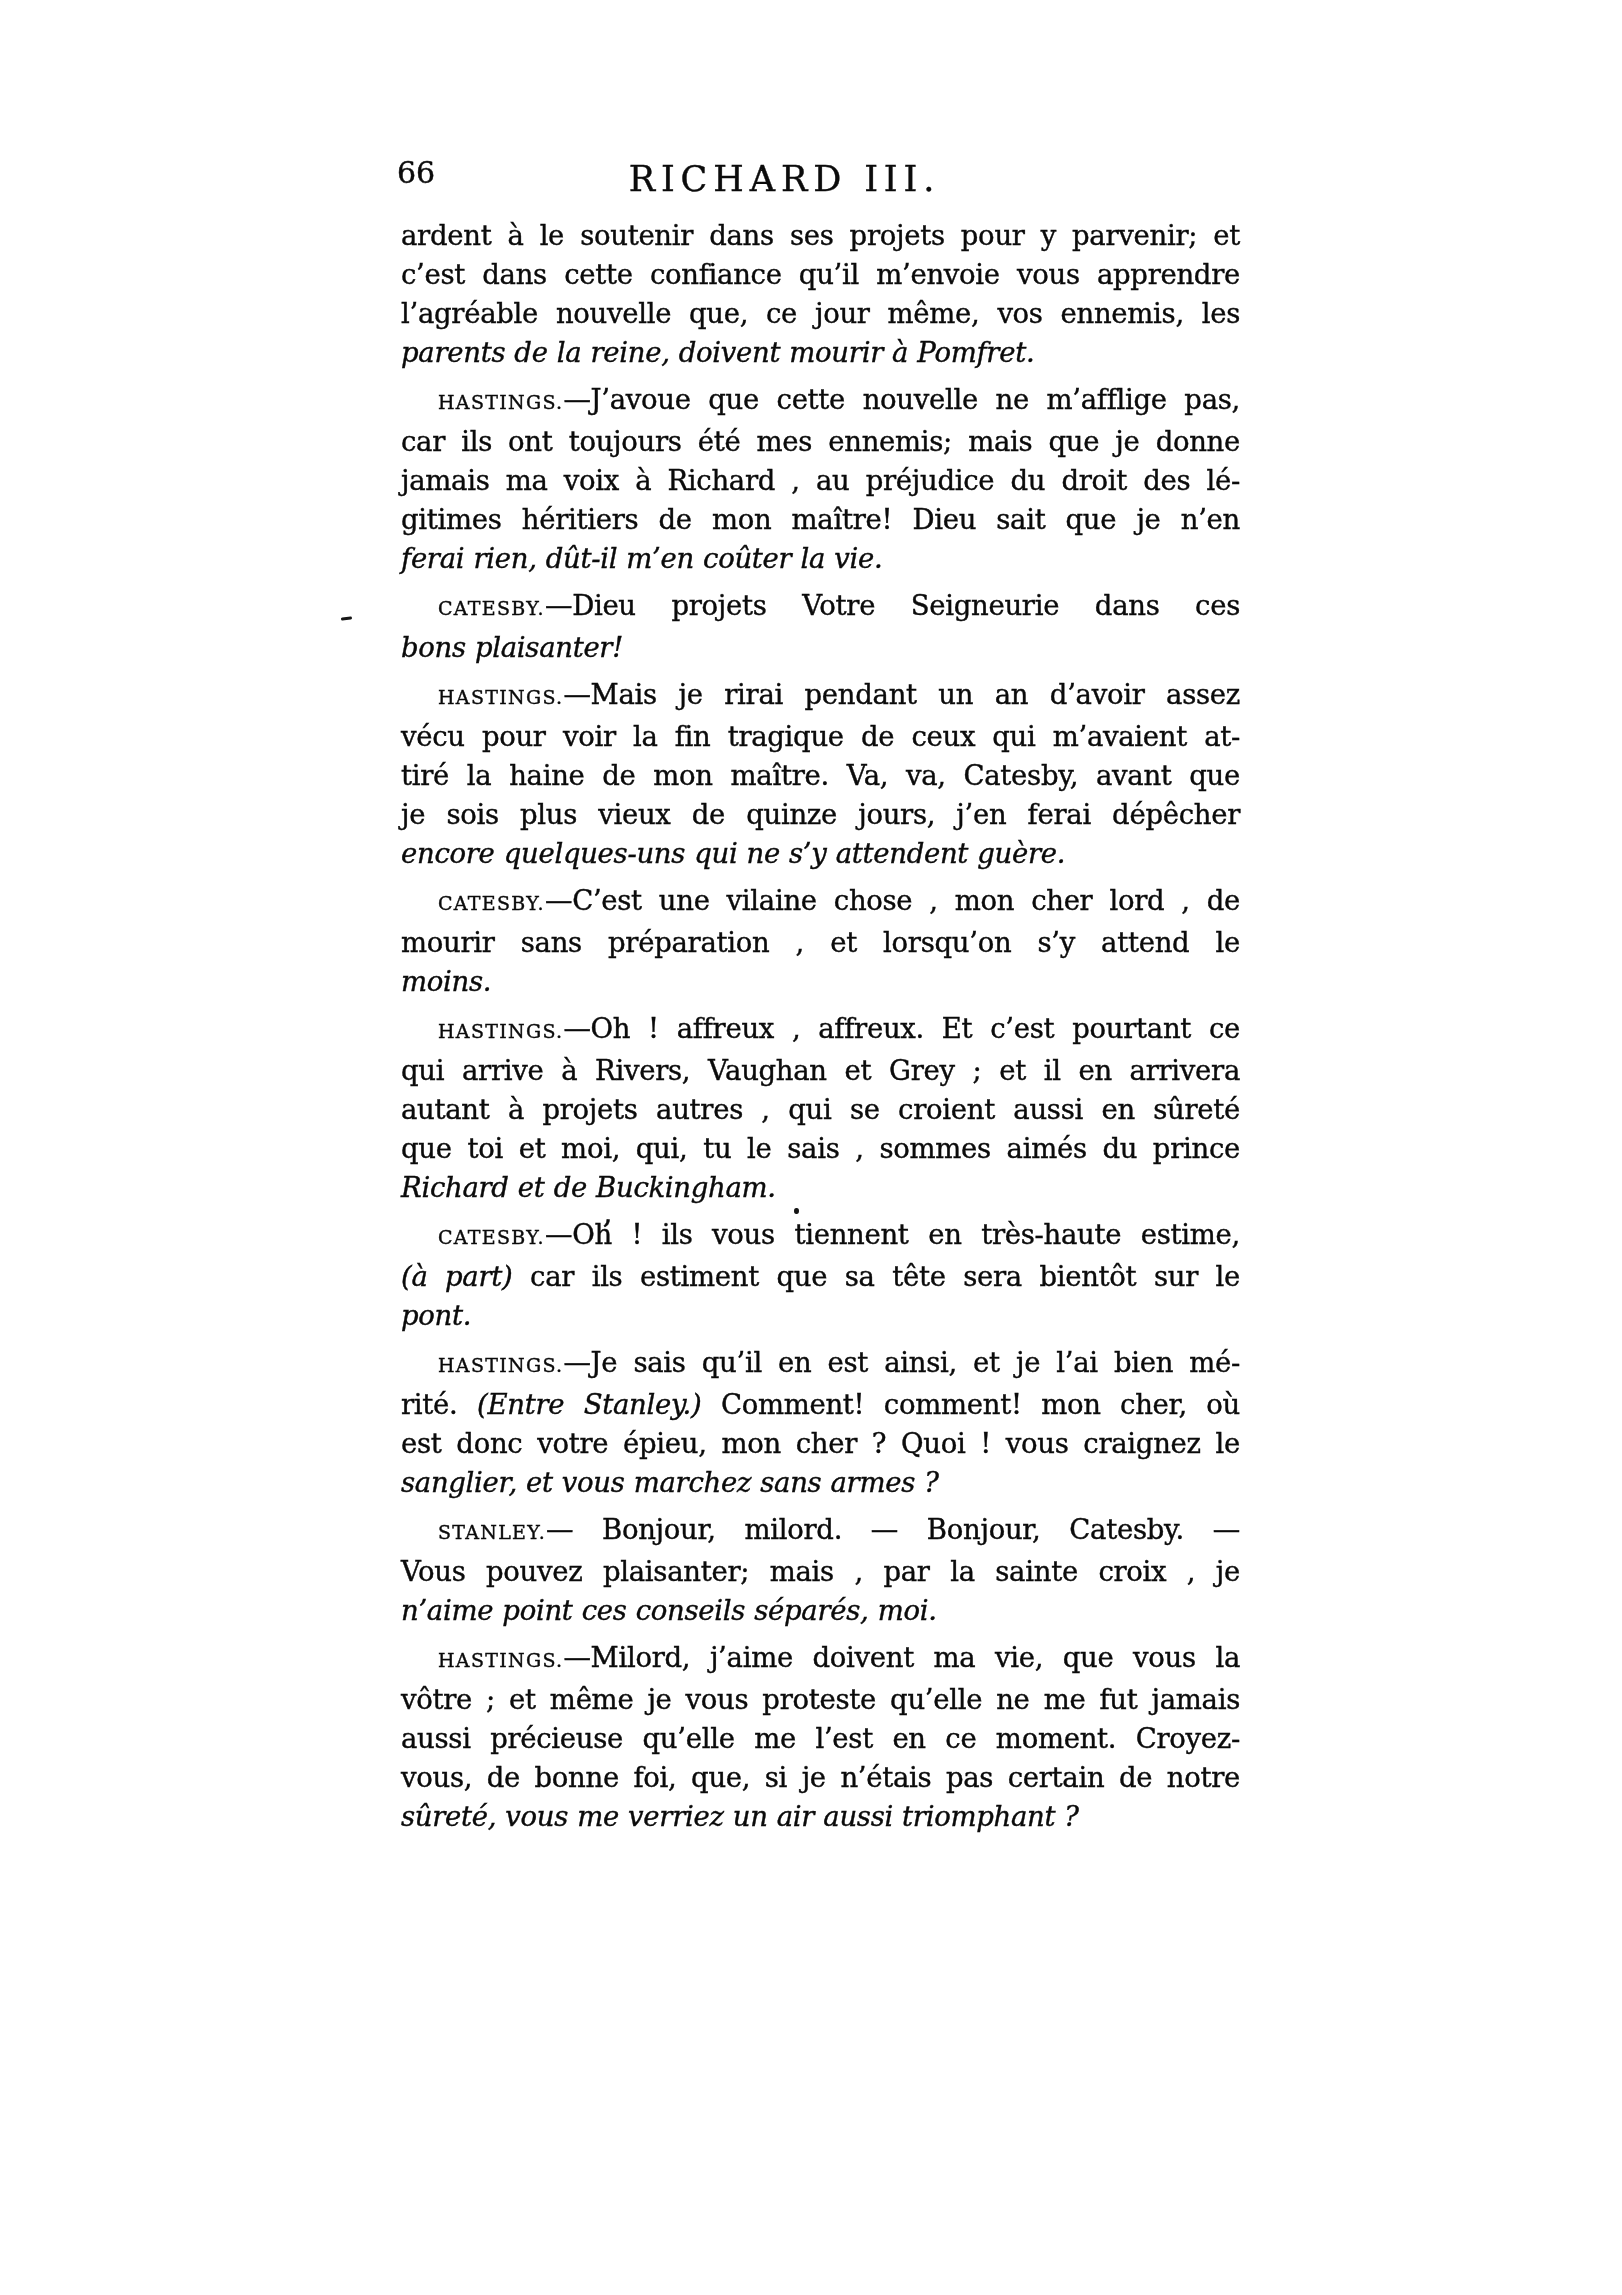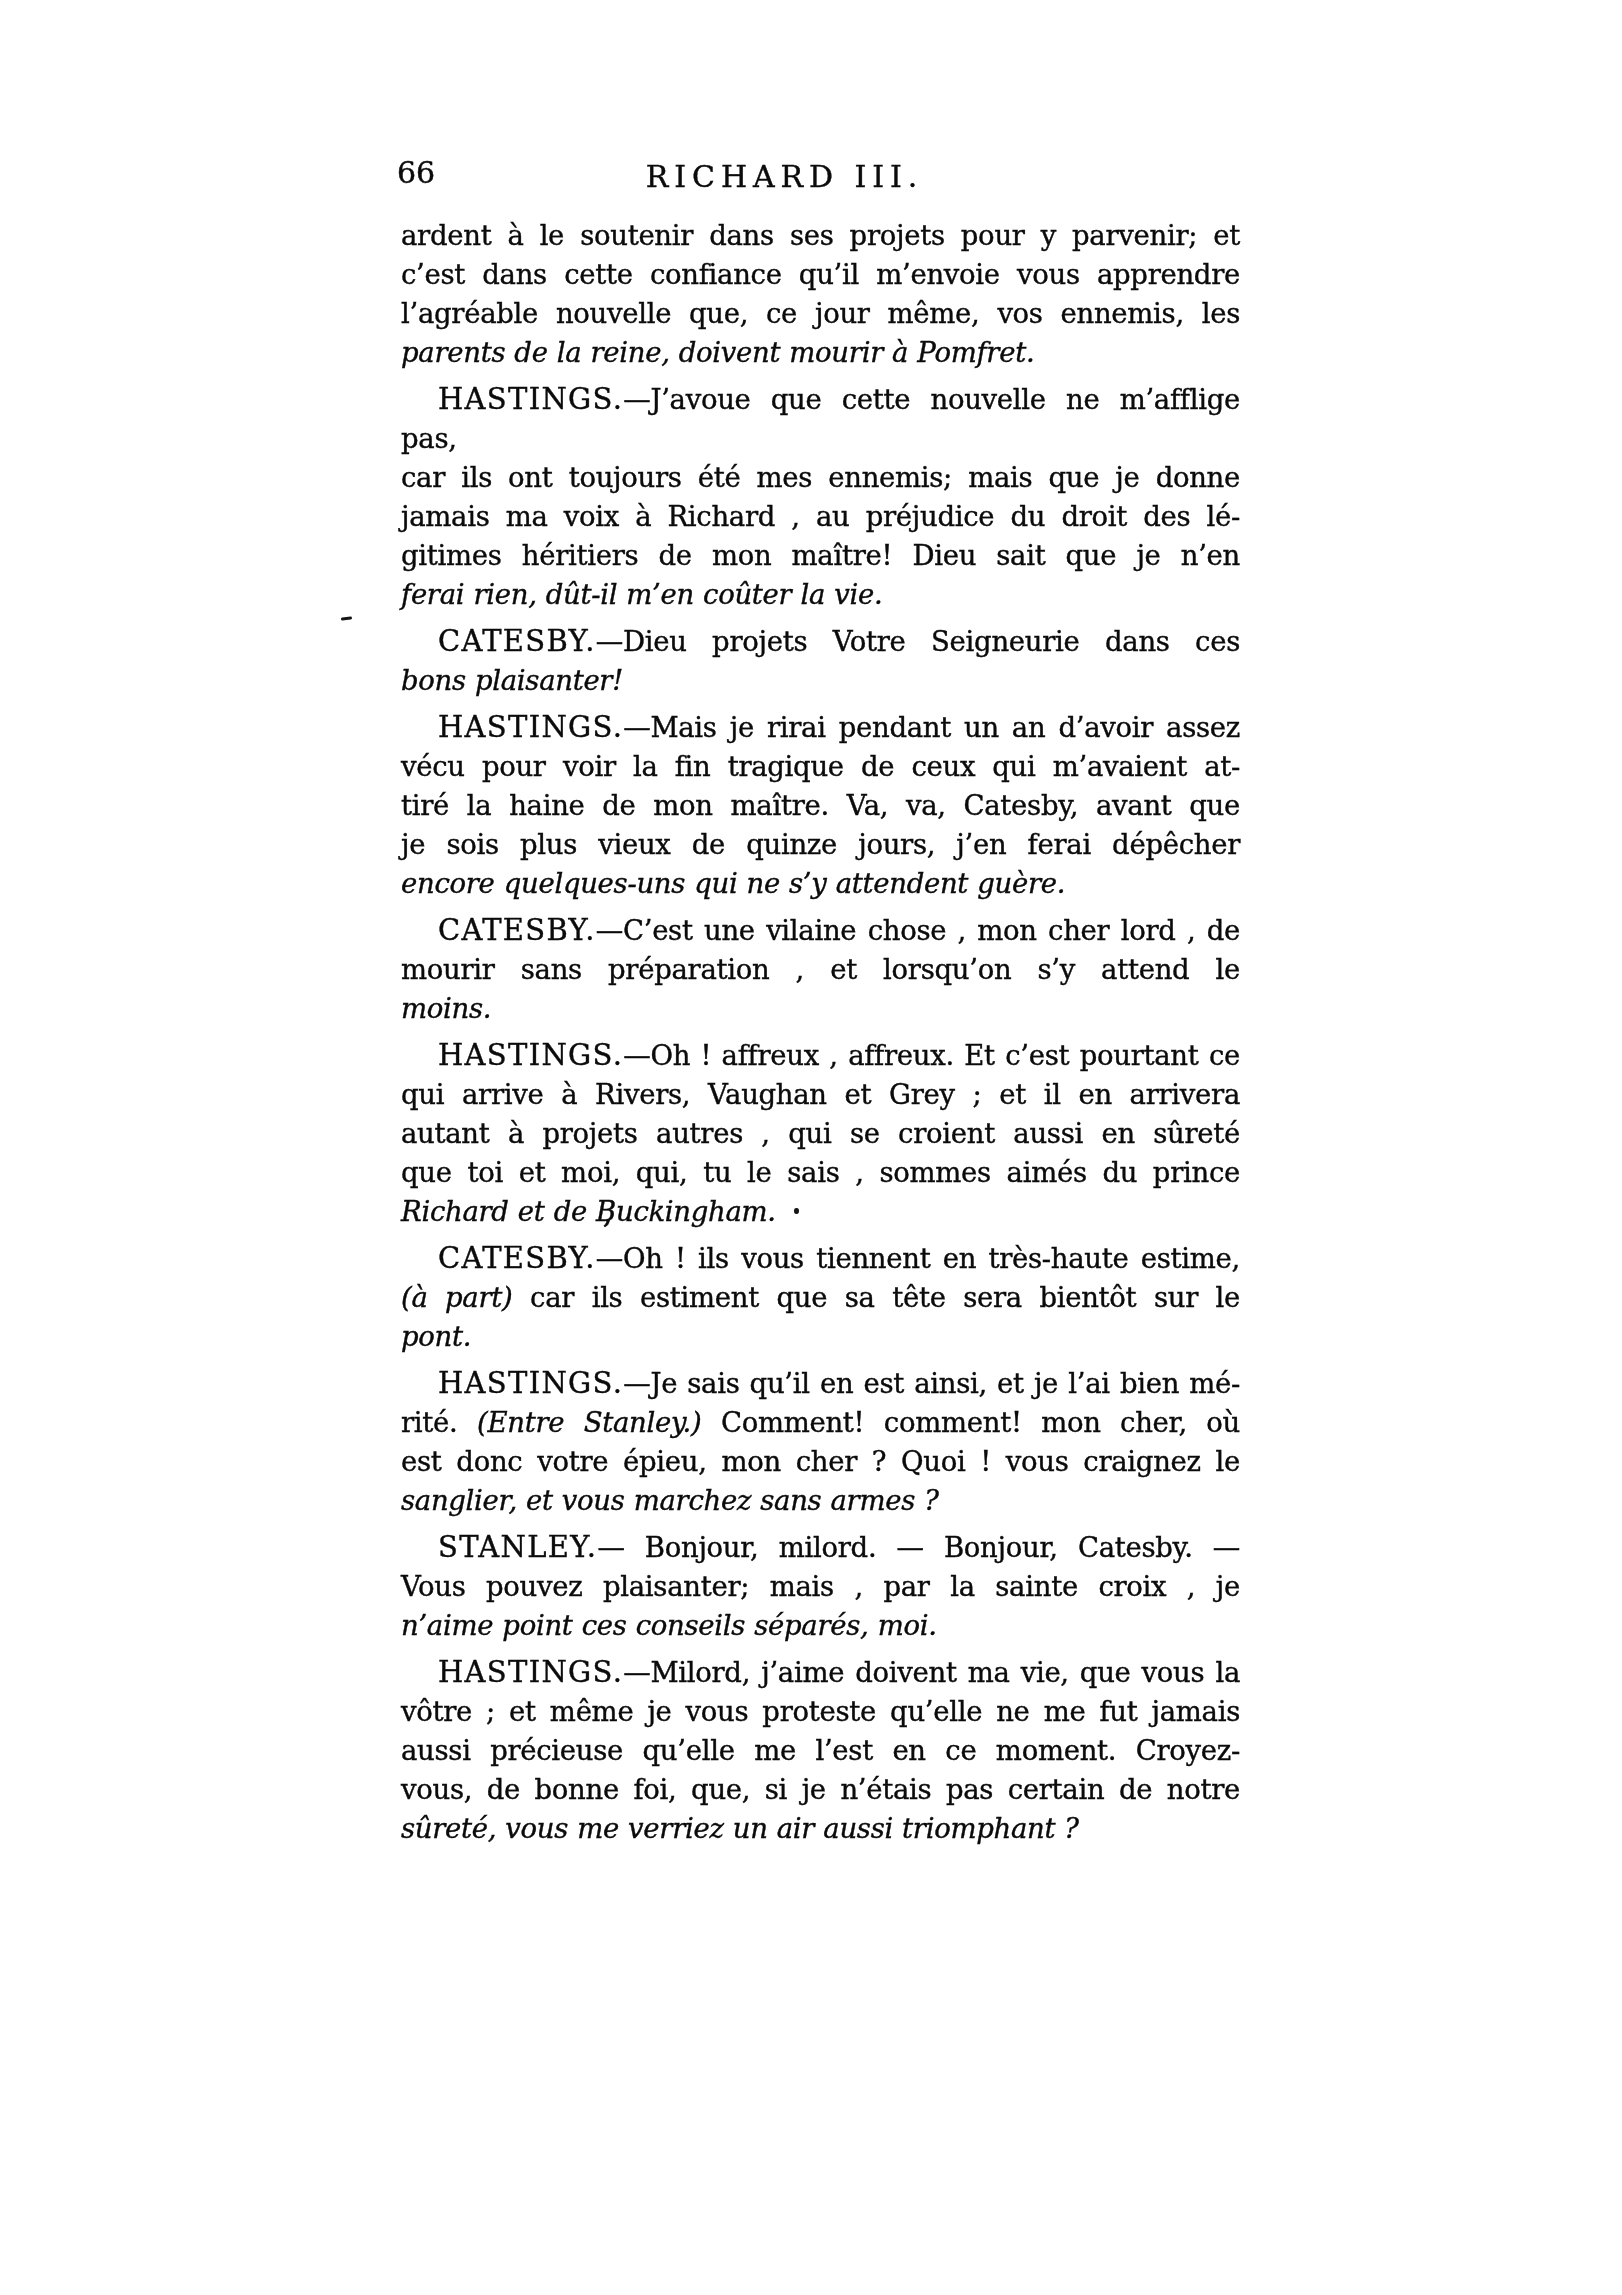--- a/index.html
+++ b/index.html
@@ -18,21 +18,21 @@
     left:397px;
     top:155px;
     font-size:30px;
   }
   .running-head{
     position:absolute;
     left:393px;
     top:159px;
     width:855px;
     text-align:center;
-    font-size:30px;
+    font-size:35px;
     letter-spacing:5.9px;
     transform:translateX(-36px);
     white-space:nowrap;
   }
   .text-block{
     position:absolute;
     left:393px;
     top:208px;
     width:855px;
     font-size:27.5px;
@@ -42,21 +42,21 @@
   }
   .para{margin:8px;}
   .para.ind .line:first-child{text-indent:37px;}
   .line{
     text-align:justify;
     text-align-last:justify;
     white-space:normal;
   }
   .line.last{text-align-last:left;font-style:italic;}
   .sc{
-    font-size:29px;
+    font-size:19px;
     letter-spacing:1.3px;
   }
   .it{font-style:italic;}
   .margin-mark{
     position:absolute;
     left:341px;
     top:617px;
     width:11px;
     height:3.3px;
     background:#161616;

